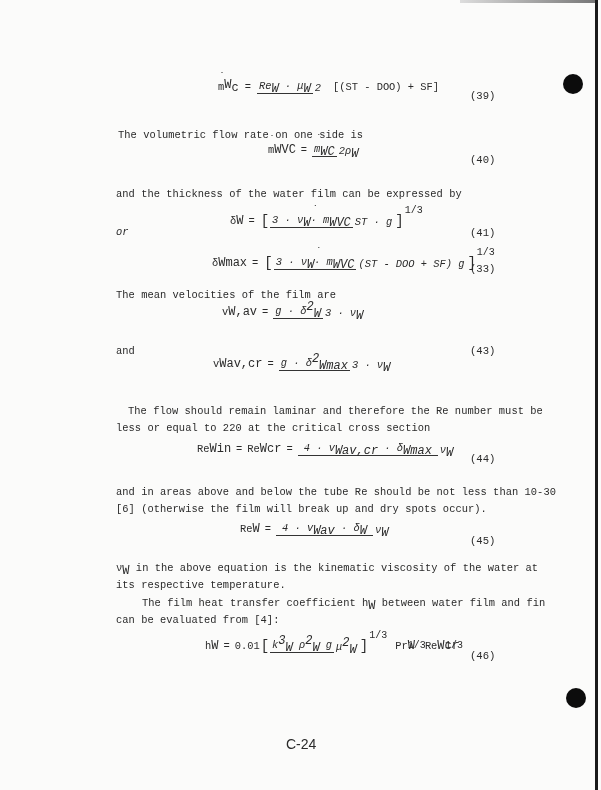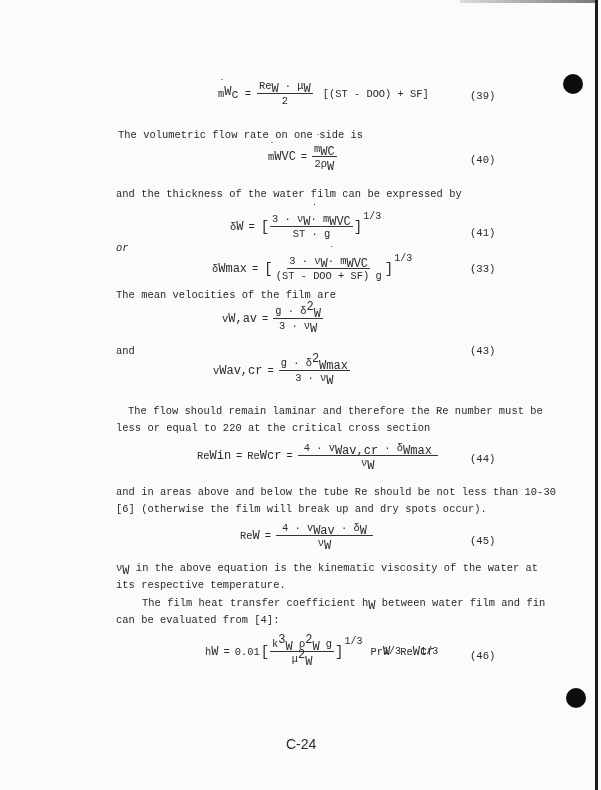--- a/index.html
+++ b/index.html
@@ -15,21 +15,21 @@
     background: #1a1a1a;
   }
   .top-smudge {
     position: absolute; top: 0; left: 460px; width: 135px; height: 3px;
     background: linear-gradient(90deg, #ddd, #aaa 50%, #777);
   }
   .hole { position: absolute; width: 20px; height: 20px; border-radius: 50%; background: #0c0c0c; }
   .abs { position: absolute; white-space: nowrap; }
   .text { font-size: 10.4px; letter-spacing: 0.05px; }
   .eqno { font-size: 10.6px; }
-  .frac { display: inline-flex; flex-direction: column; align-items: center; vertical-align: middle; }
+  .frac { display: inline-flex; align-items: center; vertical-align: middle; font-style: italic; }
   .frac .num { padding: 0 2px 1px; border-bottom: 1px solid #333; text-align: center; }
   .frac .den { padding: 1px 2px 0; text-align: center; }
   sub, sup { font-size: 12px; line-height: 0; }
   .dot { position: relative; display: inline-block; }
   .dot::before { content: "\02D9"; position: absolute; left: 1px; top: -9px; font-size: 10px; }
   .eq { font-size: 10.4px; display: flex; align-items: center; }
   .br { font-size: 14px; margin: 0 1px; }
 </style>
 </head>
 <body>
@@ -73,21 +73,21 @@
   <span class="br">[</span>
   <span class="frac">
       <span class="num"><span>3 · ν</span><sub>W</sub><span class="dot"> · m</span><sub>WVC</sub></span>
       <span class="den">ST · g</span>
     </span>
   <span class="br">]</span>
     <sup style="position:relative;top:-10px;font-size:10px">1/3</sup>
 </div>
 <div class="abs eqno" style="left:470px;top:227px;">(41)</div>
 
-<div class="abs text" style="left:116px;top:242px;font-style:italic;">or</div>
+<div class="abs text" style="left:116px;top:226px;font-style:italic;">or</div>
 
 <div class="abs eq" style="left:212px;top:255px;">
   <span>δ</span>
     <sub>Wmax</sub>
   <span style="margin:0 5px">=</span>
   <span class="br">[</span>
   <span class="frac">
       <span class="num"><span>3 · ν</span><sub>W</sub><span class="dot"> · m</span><sub>WVC</sub></span>
       <span class="den">(ST - DOO + SF) g</span>
     </span>

